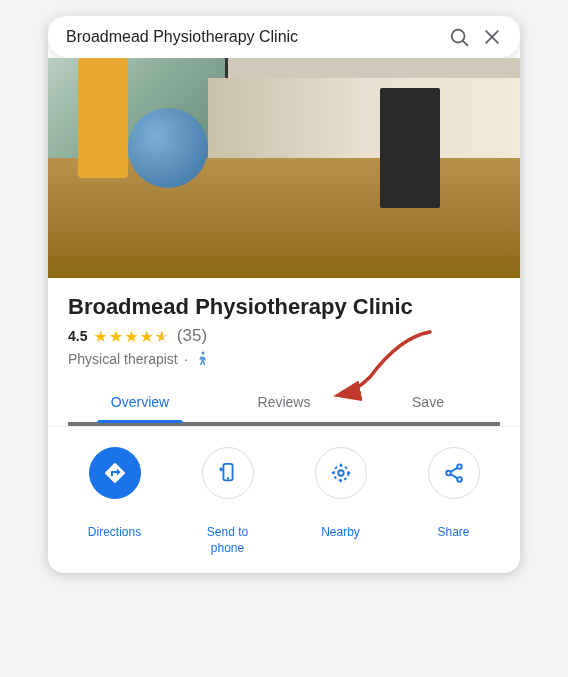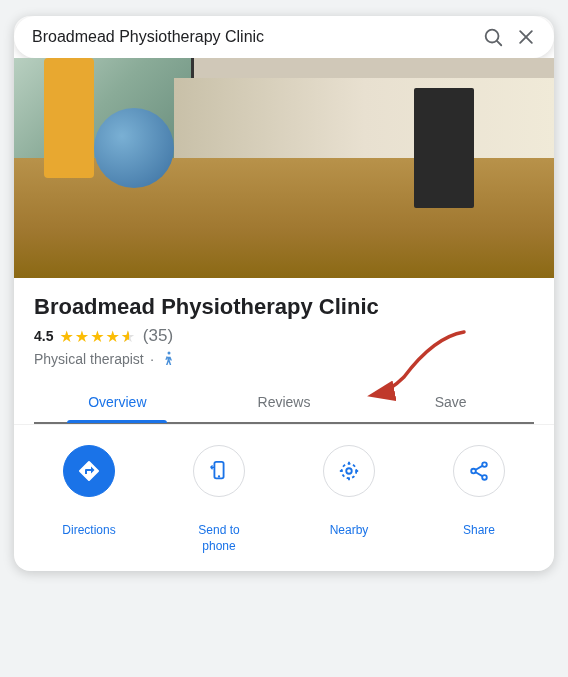--- a/index.html
+++ b/index.html
@@ -6,21 +6,21 @@
 
     body {
       width: 568px;
       min-height: 677px;
       background: #f1f3f4;
       font-family: 'Arial', sans-serif;
       overflow-x: hidden;
     }
 
     .card {
-      width: 540px;
+      width: 472px;
       margin: 16px auto;
       background: #fff;
       border-radius: 16px;
       box-shadow: 0 2px 12px rgba(0,0,0,0.18);
       overflow: hidden;
     }
 
     
     .search-bar {
       display: flex;
@@ -180,21 +180,21 @@
     }
 
     .accessibility-icon {
       font-size: 16px;
       color: #4a90d9;
     }
 
     
     .tabs {
       display: flex;
-      border-bottom: 2px solid #737373;
+      border-bottom: 4px solid #737373;
       margin-top: 14px;
       position: relative;
     }
 
     .tab {
       flex: 1;
       text-align: center;
       padding: 12px 0;
       font-size: 14px;
       color: #70757a;

